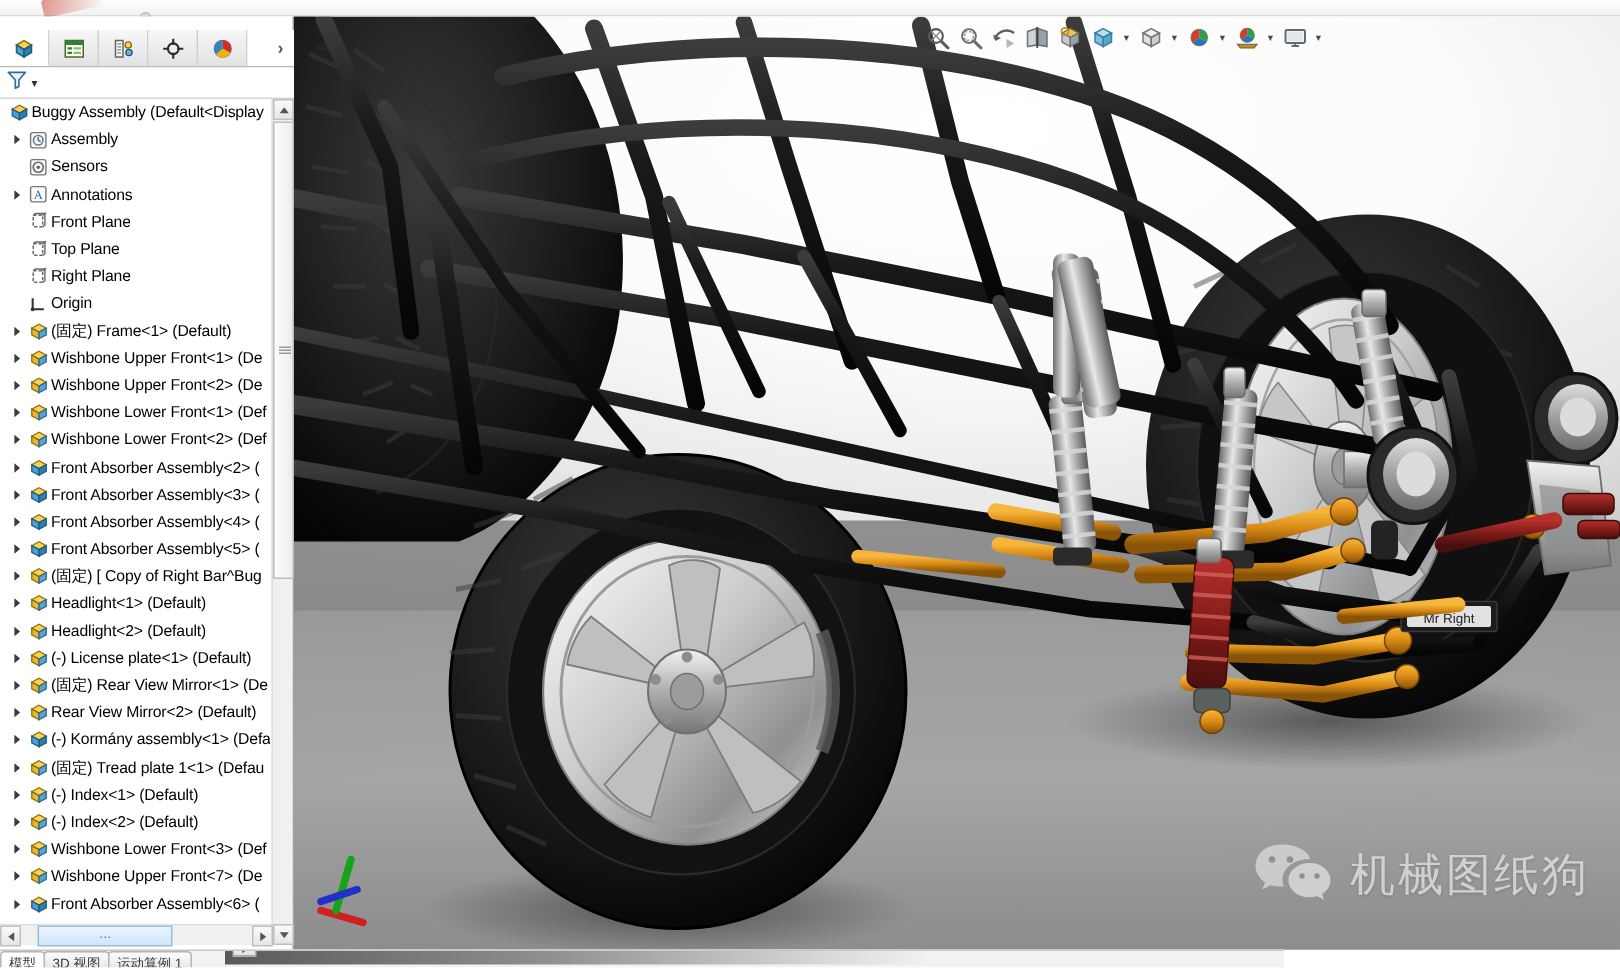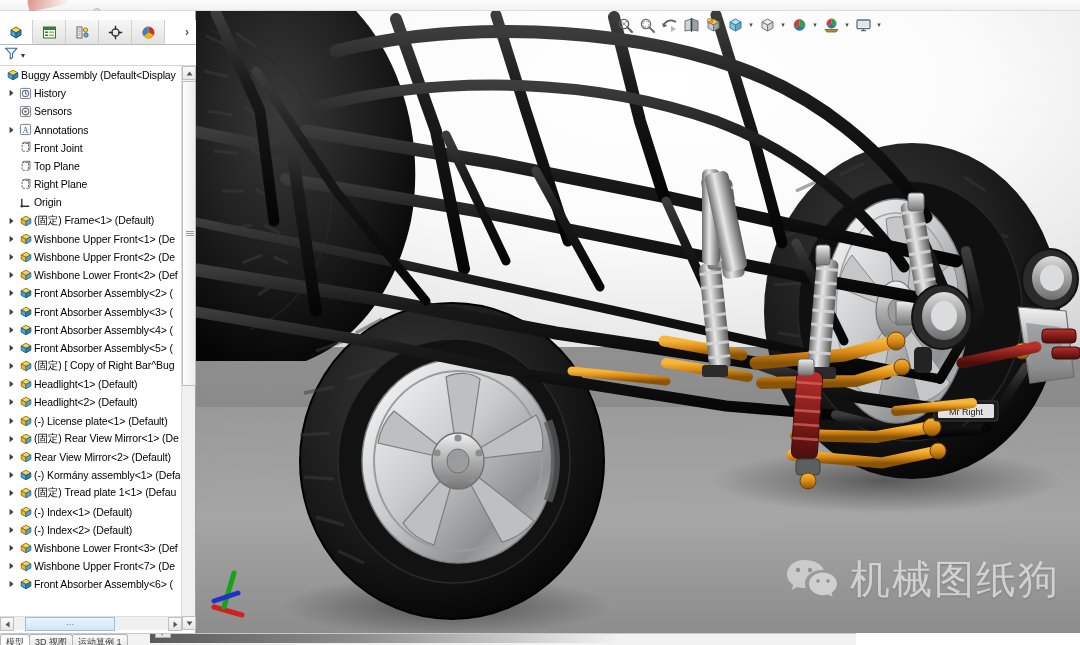--- a/index.html
+++ b/index.html
@@ -154,21 +154,21 @@
   }
 
   
   .watermark {
     position:absolute; right:20px; bottom:26px;
     display:flex; align-items:center; gap:11px;
     opacity:.62;
   }
   .wm-text {
     font-family:"DejaVu Sans", sans-serif;
-    font-size:40px; color:#f4f4f4; letter-spacing:2px;
+    font-size:30px; color:#f4f4f4; letter-spacing:2px;
     text-shadow:0 1px 2px rgba(90,90,90,.75);
     font-weight:normal;
   }
 
   
   .bottom-strip {
     position:absolute; left:0; bottom:0; width:856px; height:12px;
     background:#f2f2f2; border-top:1px solid #c8c8c8; overflow:hidden;
   }
   .bs-tabs { position:absolute; left:0; top:0; height:12px; display:flex; align-items:flex-start; }
@@ -288,21 +288,21 @@
               <path d="M1.6 0.8 L5.4 4 L1.6 7.2Z" fill="#3b3b3b"></path>
             </svg>
           </span>
           <span class="tw-icon">
             <svg width="13" height="13" viewBox="0 0 14 14">
               <rect x="1.5" y="1.5" width="11" height="11" rx="1.5" fill="#fafafa" stroke="#777" stroke-width="1"></rect>
               <circle cx="7" cy="7" r="3.4" fill="none" stroke="#5a7f9e" stroke-width="1.2"></circle>
               <path d="M7 4.6V7l1.8 1.1" stroke="#5a7f9e" stroke-width="1.2" fill="none"></path>
             </svg>
           </span>
-          <span class="tw-label">History</span>
+          <span class="tw-label">Assembly</span>
         </div>
         <div class="tree-row indent1">
           <span class="tw-arrow"></span>
           <span class="tw-icon">
             <svg width="13" height="13" viewBox="0 0 14 14">
               <rect x="1.5" y="1.5" width="11" height="11" rx="1.5" fill="#fafafa" stroke="#777" stroke-width="1"></rect>
               <circle cx="7" cy="7" r="3.6" fill="none" stroke="#6a6a6a" stroke-width="1.2"></circle>
               <circle cx="7" cy="7" r="1.3" fill="#6a6a6a"></circle>
             </svg>
           </span>
@@ -324,21 +324,21 @@
         </div>
         <div class="tree-row indent1">
           <span class="tw-arrow"></span>
           <span class="tw-icon">
             <svg width="13" height="13" viewBox="0 0 14 14">
               <path d="M3.4 2.6 L10.2 2.6 L10.2 11 L3.4 11Z" fill="none" stroke="#6a6a6a" stroke-width="1.1" stroke-dasharray="2.4 1.4"></path>
               <path d="M3.4 2.6 L5 1.4 L11.8 1.4 L10.2 2.6" fill="none" stroke="#6a6a6a" stroke-width="1"></path>
               <path d="M10.2 2.6 L11.8 1.4 L11.8 9.8 L10.2 11" fill="none" stroke="#6a6a6a" stroke-width="1"></path>
             </svg>
           </span>
-          <span class="tw-label">Front Joint</span>
+          <span class="tw-label">Front Plane</span>
         </div>
         <div class="tree-row indent1">
           <span class="tw-arrow"></span>
           <span class="tw-icon">
             <svg width="13" height="13" viewBox="0 0 14 14">
               <path d="M3.4 2.6 L10.2 2.6 L10.2 11 L3.4 11Z" fill="none" stroke="#6a6a6a" stroke-width="1.1" stroke-dasharray="2.4 1.4"></path>
               <path d="M3.4 2.6 L5 1.4 L11.8 1.4 L10.2 2.6" fill="none" stroke="#6a6a6a" stroke-width="1"></path>
               <path d="M10.2 2.6 L11.8 1.4 L11.8 9.8 L10.2 11" fill="none" stroke="#6a6a6a" stroke-width="1"></path>
             </svg>
           </span>
@@ -402,20 +402,35 @@
             </svg>
           </span>
           <span class="tw-icon">
             <svg width="14" height="14" viewBox="0 0 16 16">
               <path d="M2.5 5.5 L8 2.5 L13.5 5.5 L8 8.5Z" fill="#ffd24d" stroke="#8a6d12" stroke-width="1"></path>
               <path d="M2.5 5.5 L2.5 10.5 L8 13.5 L8 8.5Z" fill="#e8b92e" stroke="#8a6d12" stroke-width="1"></path>
               <path d="M8 8.5 L13.5 5.5 L13.5 10.5 L8 13.5Z" fill="#5ba3cf" stroke="#2a6c94" stroke-width="1"></path>
             </svg>
           </span>
           <span class="tw-label">Wishbone Upper Front&lt;2&gt; (De</span>
+        </div>
+        <div class="tree-row indent1">
+          <span class="tw-arrow">
+            <svg width="7" height="8" viewBox="0 0 7 8">
+              <path d="M1.6 0.8 L5.4 4 L1.6 7.2Z" fill="#3b3b3b"></path>
+            </svg>
+          </span>
+          <span class="tw-icon">
+            <svg width="14" height="14" viewBox="0 0 16 16">
+              <path d="M2.5 5.5 L8 2.5 L13.5 5.5 L8 8.5Z" fill="#ffd24d" stroke="#8a6d12" stroke-width="1"></path>
+              <path d="M2.5 5.5 L2.5 10.5 L8 13.5 L8 8.5Z" fill="#e8b92e" stroke="#8a6d12" stroke-width="1"></path>
+              <path d="M8 8.5 L13.5 5.5 L13.5 10.5 L8 13.5Z" fill="#5ba3cf" stroke="#2a6c94" stroke-width="1"></path>
+            </svg>
+          </span>
+          <span class="tw-label">Wishbone Lower Front&lt;1&gt; (Def</span>
         </div>
         <div class="tree-row indent1">
           <span class="tw-arrow">
             <svg width="7" height="8" viewBox="0 0 7 8">
               <path d="M1.6 0.8 L5.4 4 L1.6 7.2Z" fill="#3b3b3b"></path>
             </svg>
           </span>
           <span class="tw-icon">
             <svg width="14" height="14" viewBox="0 0 16 16">
               <path d="M2.5 5.5 L8 2.5 L13.5 5.5 L8 8.5Z" fill="#ffd24d" stroke="#8a6d12" stroke-width="1"></path>

